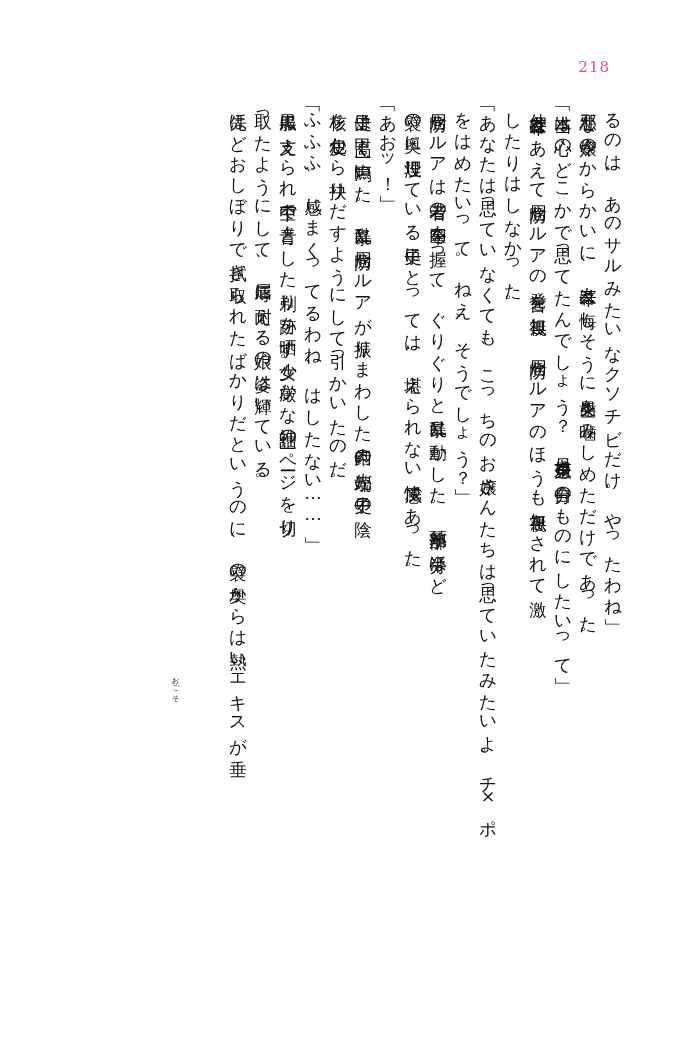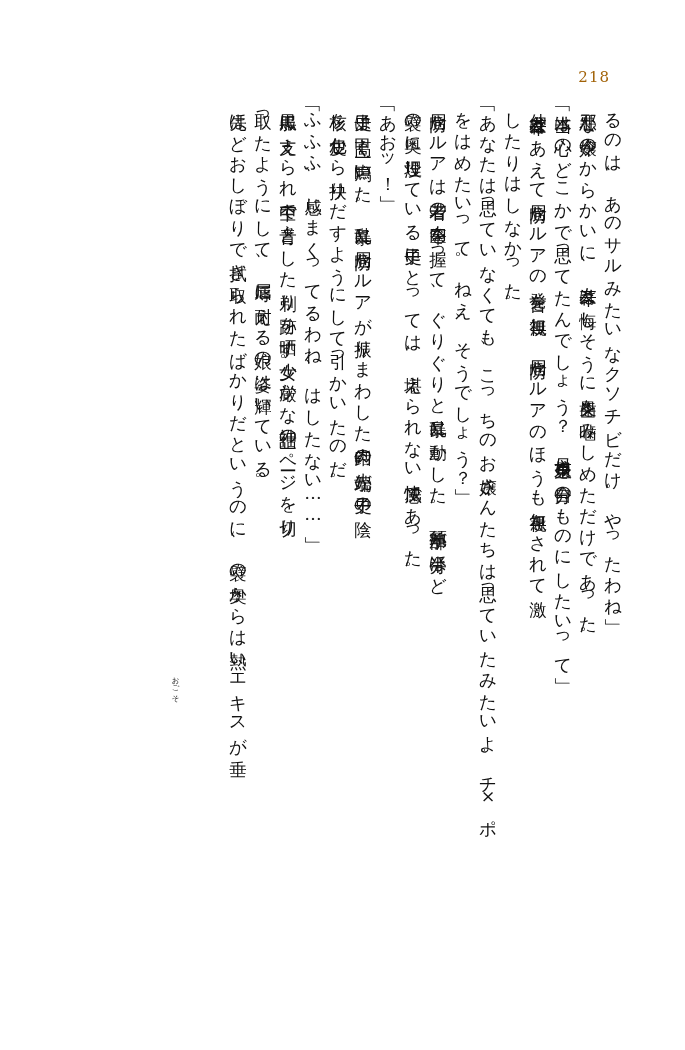--- a/index.html
+++ b/index.html
@@ -18,25 +18,25 @@
   .page {
     position: absolute;
     left: 0;
     top: 0;
     width: 685px;
     height: 1050px;
     background: #fff;
   }
   .page-number {
     position: absolute;
-    top: 68px;
+    top: 58px;
     right: 75px;
     font-size: 15px;
     letter-spacing: 1px;
-    color: #a16207;
+    color: #ec4899;
     font-family: "DejaVu Serif", "Liberation Serif", serif;
   }
   .body-text {
     position: absolute;
     top: 100px;
     right: 64px;
     left: 60px;
     bottom: 60px;
     display: flex;
     flex-direction: row-reverse;

